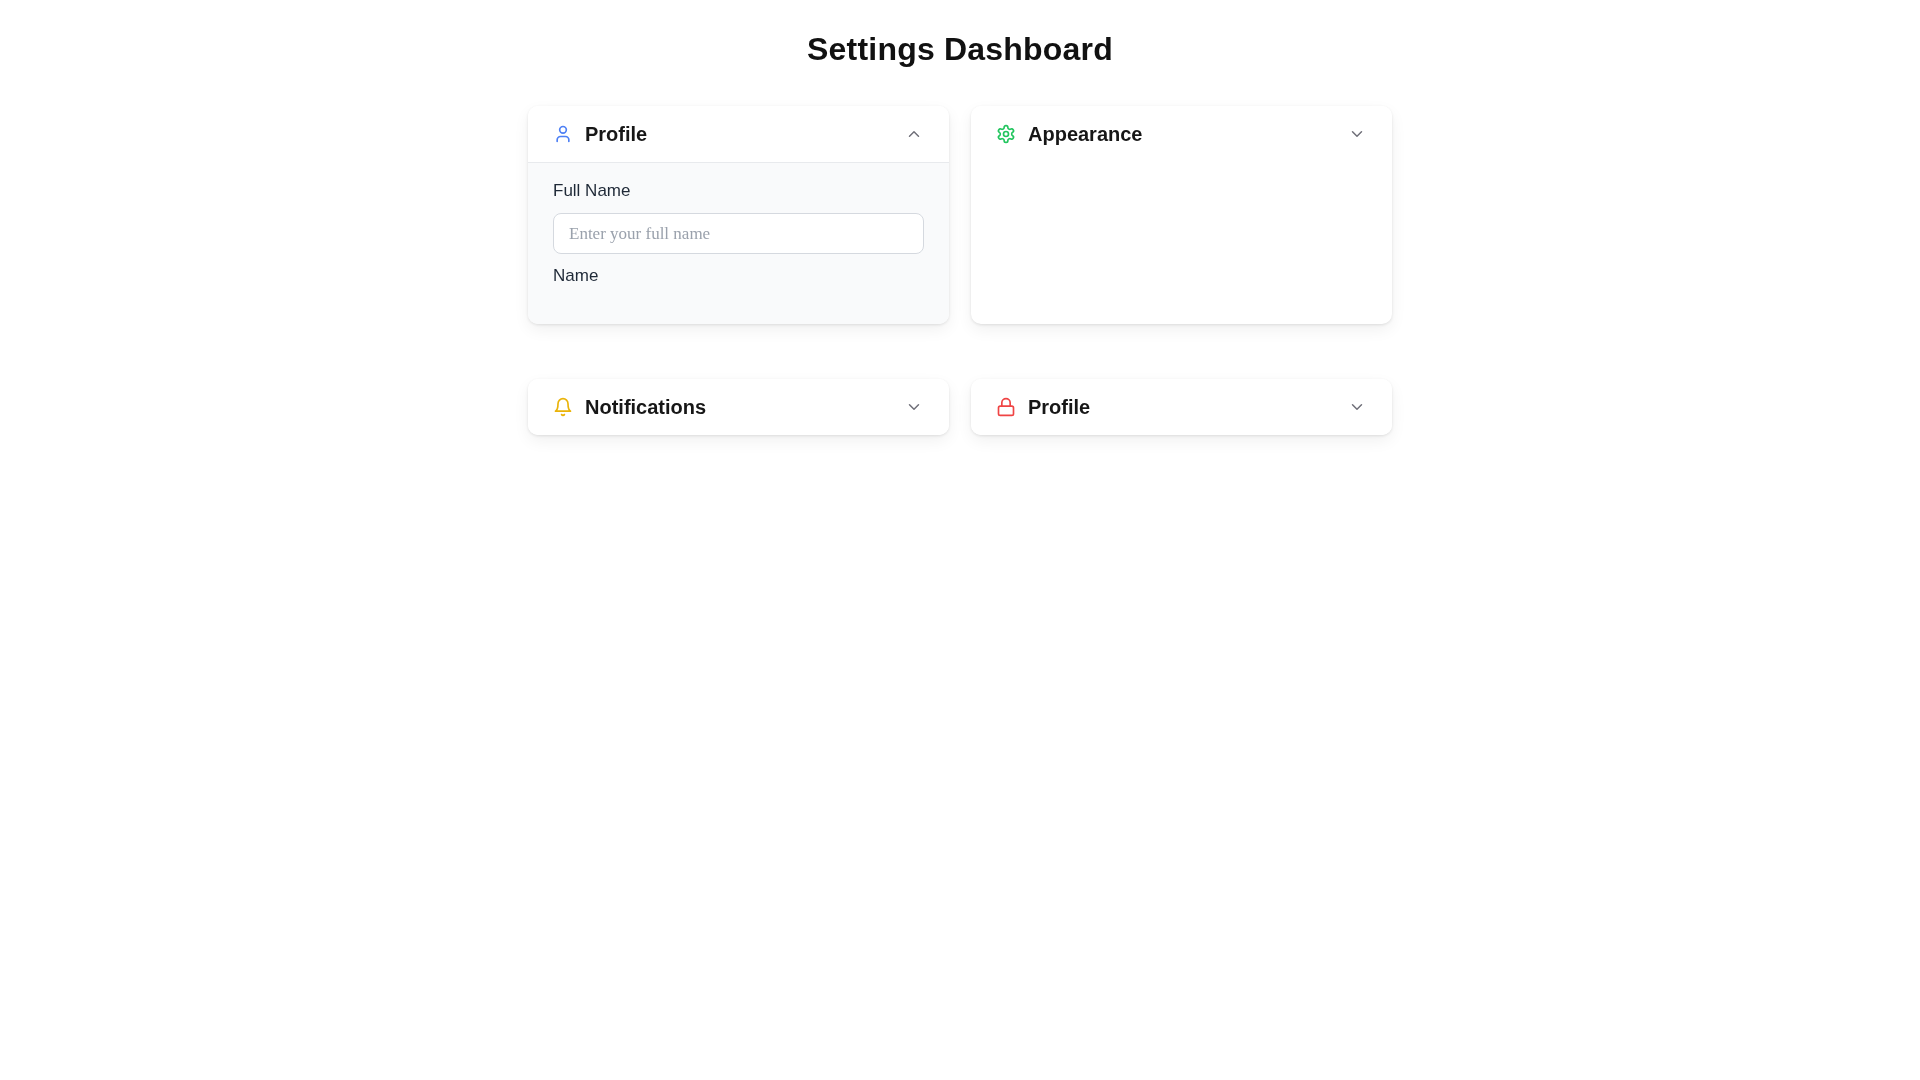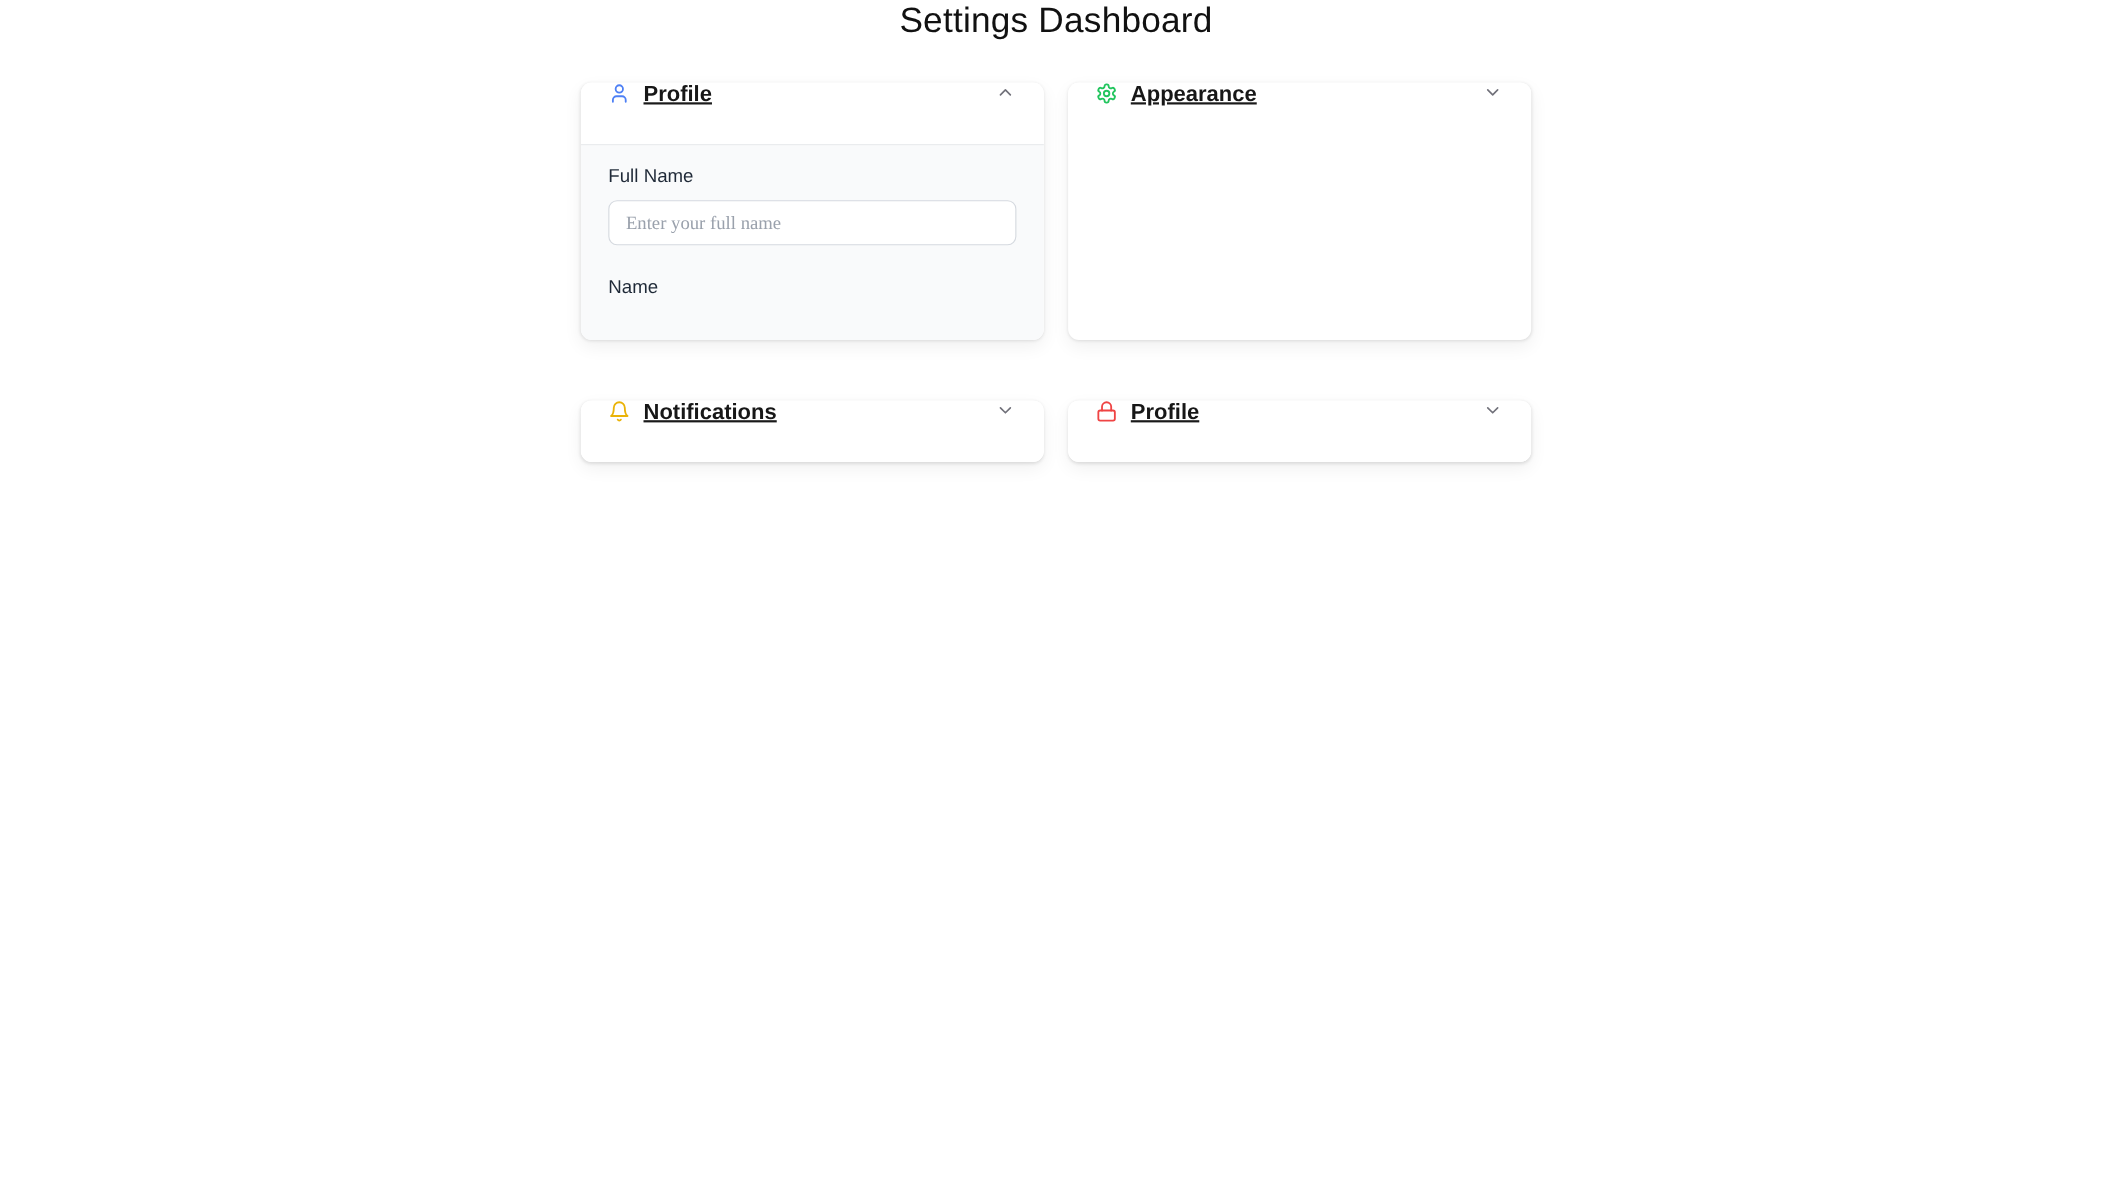--- a/index.html
+++ b/index.html
@@ -3,23 +3,24 @@
 <meta charset="utf-8">
 <style>
   * { margin: 0; padding: 0; box-sizing: border-box; }
   html, body {
     width: 1920px; height: 1080px;
     background: #ffffff;
     font-family: "Liberation Sans", "DejaVu Sans", sans-serif;
     color: #1a1a1a;
   }
   .page-title {
+    margin-top: 31px;
     text-align: center;
     font-size: 32px;
-    font-weight: 400;
+    font-weight: 700;
     letter-spacing: 0.2px;
     color: #111111;
   }
   .grid {
     width: 864px;
     margin: 38px auto 0;
     display: grid;
     grid-template-columns: 1fr 1fr;
     column-gap: 22px;
     row-gap: 55px;
@@ -30,26 +31,25 @@
     border-radius: 10px;
     box-shadow: 0 1px 3px rgba(0,0,0,0.10), 0 6px 16px rgba(0,0,0,0.06);
     overflow: hidden;
     display: flex;
     flex-direction: column;
   }
   .card-header {
     height: 56px;
     min-height: 56px;
     display: flex;
-    align-items: flex-start;
+    align-items: center;
     gap: 12px;
     padding: 0 26px 0 25px;
     cursor: pointer;
     background: #ffffff;
-    text-decoration: underline;
   }
   .hdr-icon { display: inline-flex; width: 20px; height: 20px; }
   .hdr-icon svg { width: 20px; height: 20px; display: block; }
   .card-title {
     font-size: 20px;
     font-weight: 700;
     color: #171717;
   }
   .chevron {
     margin-left: auto;
@@ -57,21 +57,21 @@
     width: 18px; height: 18px;
     color: #71717a;
   }
   .chevron svg { width: 18px; height: 18px; display: block; }
   .card-body {
     flex: 1;
     background: #f9fafb;
     border-top: 1px solid #e8eaed;
     padding: 18px 25px 26px;
   }
-  .field-group { margin-bottom: 28px; }
+  .field-group { margin-bottom: 12px; }
   .field-group:last-child { margin-bottom: 0; }
   .field-label {
     display: block;
     font-size: 17px;
     line-height: 20px;
     color: #1f2937;
     margin-bottom: 12px;
   }
   .text-input {
     width: 100%;

